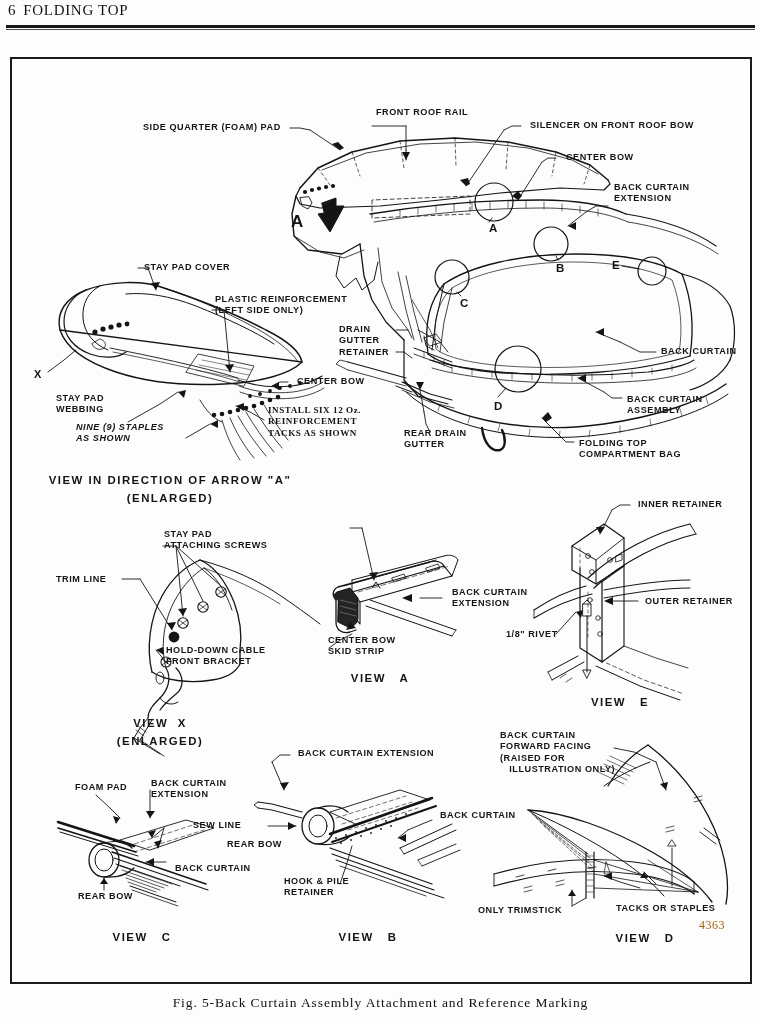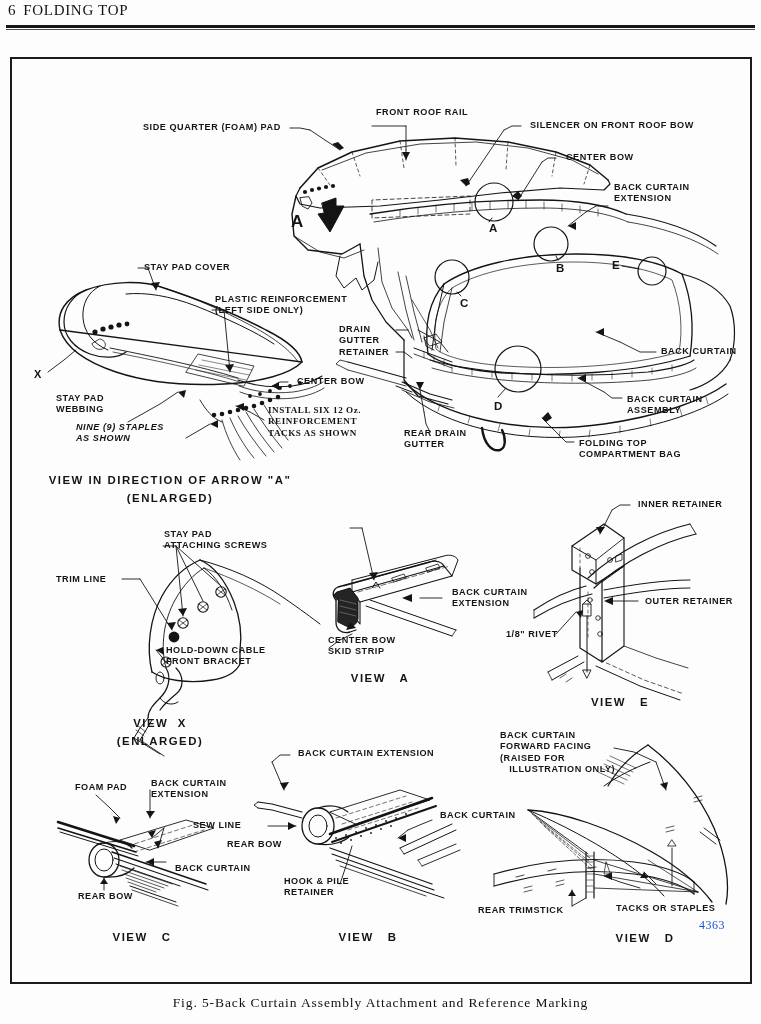--- a/index.html
+++ b/index.html
@@ -103,21 +103,21 @@
     position: absolute;
     font-family: "Liberation Sans", sans-serif;
     font-size: 17px;
     font-weight: 700;
     color: #121212;
   }
   .fig-number {
     position: absolute;
     font-family: "Liberation Serif", serif;
     font-size: 12px;
-    color: #1d4ed8;
+    color: #a16207;
     letter-spacing: 0.5px;
   }
 
   svg.art {
     position: absolute;
     left: 0;
     top: 0;
     width: 761px;
     height: 1024px;
     pointer-events: none;
@@ -747,20 +747,20 @@
   <div class="lbl" style="left:227px;top:839px;">REAR BOW</div>
   <div class="lbl" style="left:284px;top:876px;">HOOK &amp; PILE
 RETAINER</div>
   <div class="lbl" style="left:440px;top:810px;">BACK CURTAIN</div>
   <div class="view-title" style="left:288px;top:928px;width:160px;">VIEW   B</div>
 
   <div class="lbl" style="left:500px;top:730px;">BACK CURTAIN
 FORWARD FACING
 (RAISED FOR
    ILLUSTRATION ONLY)</div>
-  <div class="lbl" style="left:478px;top:905px;">REAR TRIMSTICK</div>
+  <div class="lbl" style="left:478px;top:905px;">ONLY TRIMSTICK</div>
   <div class="lbl" style="left:616px;top:903px;">TACKS OR STAPLES</div>
   <div class="view-title" style="left:565px;top:929px;width:160px;">VIEW   D</div>
   <div class="fig-number" style="left:699px;top:918px;">4363</div>
 
   <div class="figure-caption">Fig. 5-Back Curtain Assembly Attachment and Reference Marking</div>
 
 </div>
 
 </body></html>

